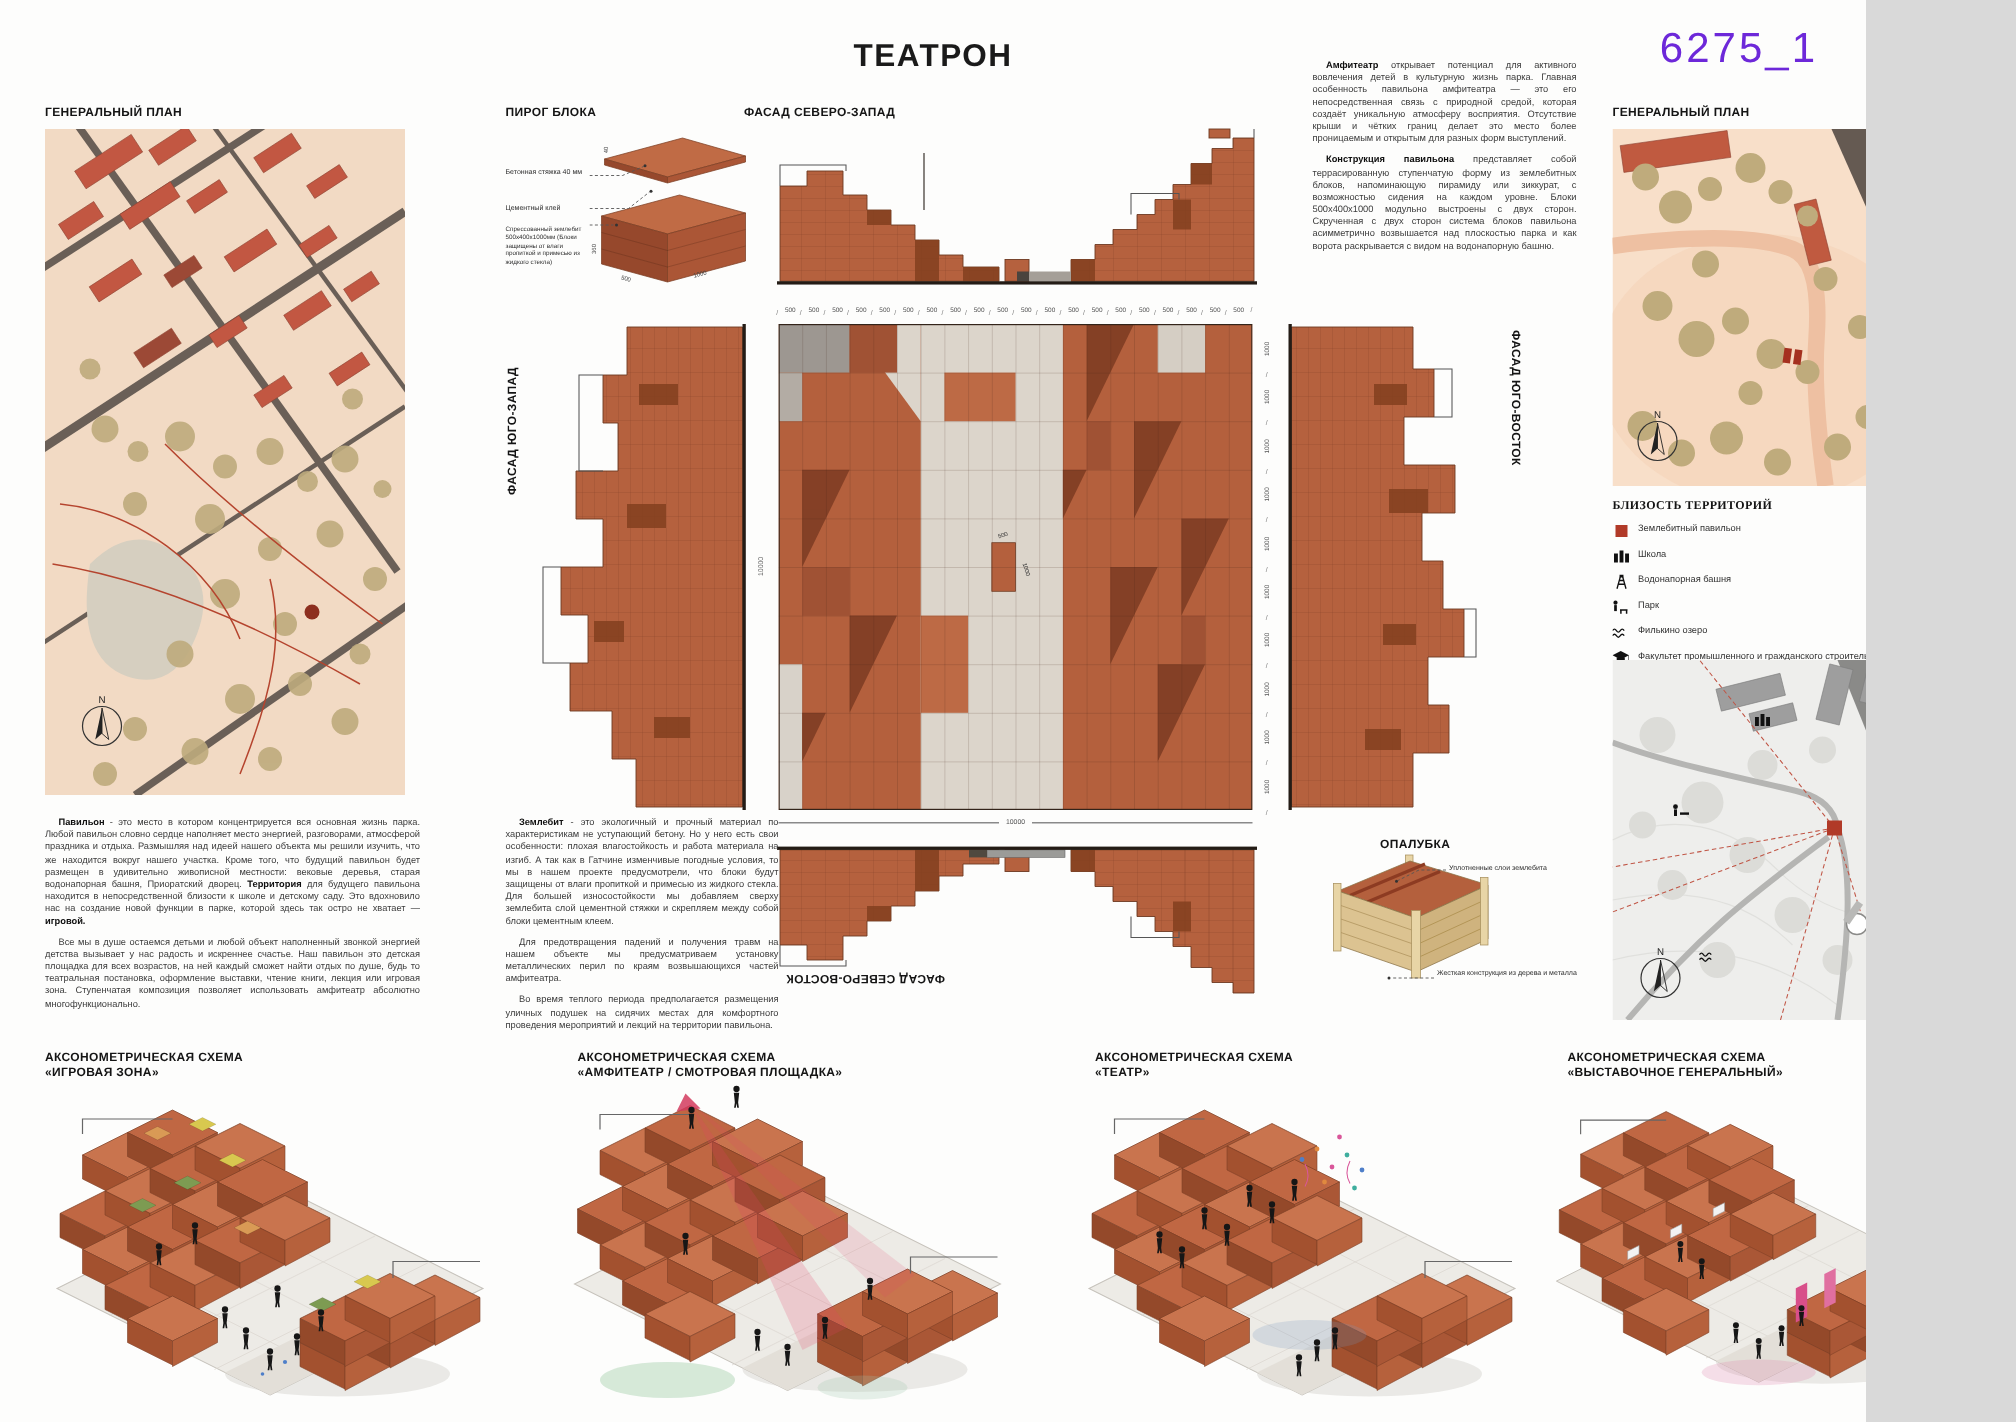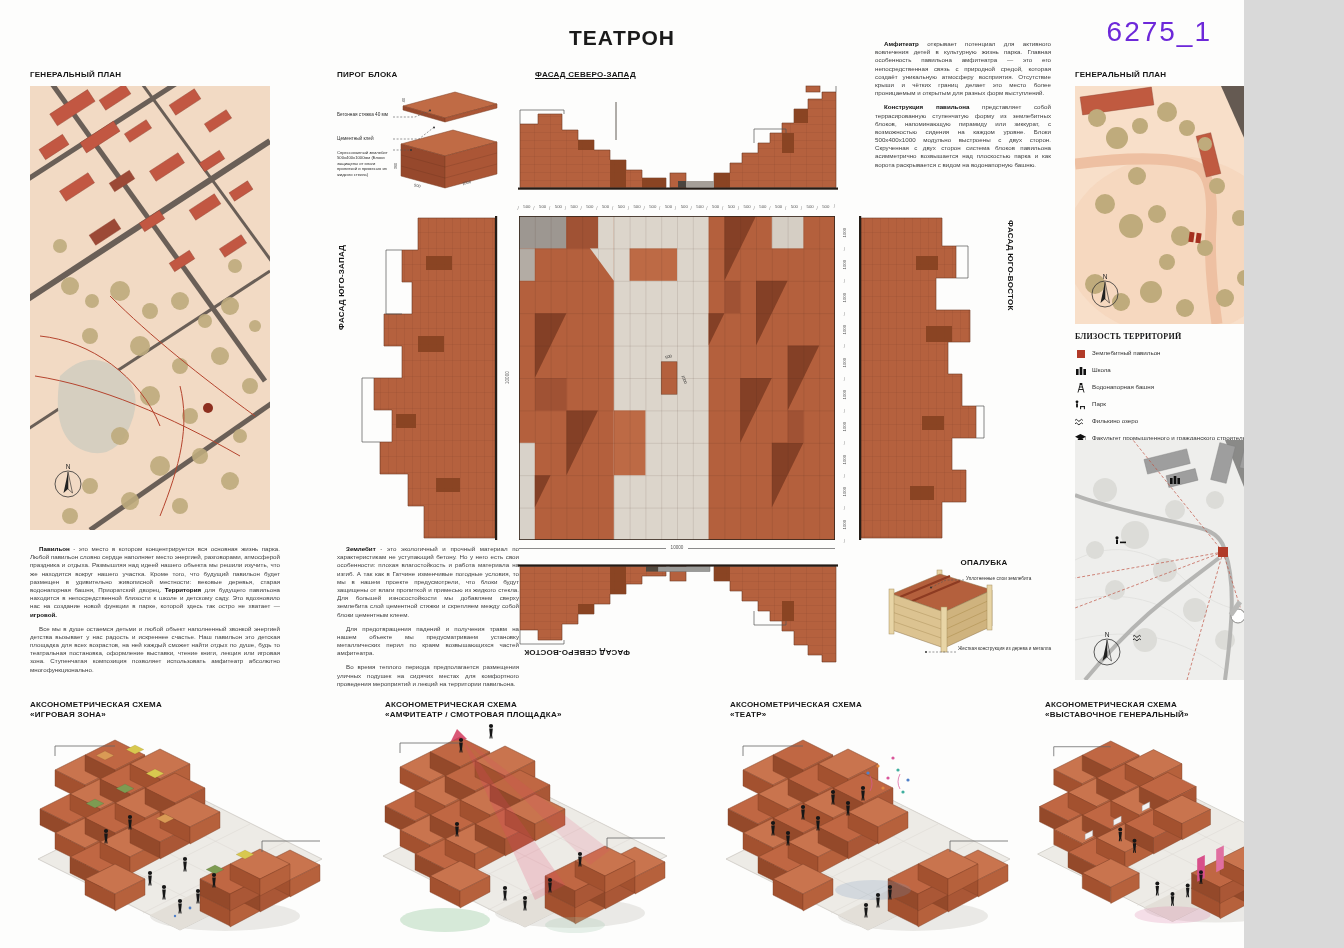--- a/index.html
+++ b/index.html
@@ -214,21 +214,21 @@
       <circle cx="41" cy="43.5" r="1" fill="#333"></circle>
       <circle cx="18" cy="66" r="1" fill="#333"></circle>
     <g font-size="4" fill="#444">
       <text transform="rotate(-90 12,16)" x="12" y="16" text-anchor="middle">40</text>
       <text transform="rotate(-90 4,82)" x="4" y="82" text-anchor="middle">360</text>
       <text transform="rotate(15 24,103)" x="24" y="103" text-anchor="middle">500</text>
       <text transform="rotate(-15 74,100)" x="74" y="100" text-anchor="middle">1000</text>
     </g>
   </svg>
 
-  <div class="abs h" style="left:535px;top:70px;text-decoration:underline;">ФАСАД СЕВЕРО-ЗАПАД</div>
+  <div class="abs h" style="left:496px;top:70px;">ФАСАД СЕВЕРО-ЗАПАД</div>
   <svg class="abs" style="left:518px;top:84px;" width="320" height="114" viewBox="0 0 320 114">
     <use href="#fnwL" fill="#b5613e" stroke="#6e3a22" stroke-width=".6"></use>
       <use href="#fnwL" fill="url(#bh)"></use>
     <use href="#fnwR" fill="#b5613e" stroke="#6e3a22" stroke-width=".6"></use>
       <use href="#fnwR" fill="url(#bh)"></use>
     <rect x="152" y="89" width="16" height="14.5" fill="#b5613e" stroke="#6e3a22" stroke-width=".6"></rect>
     <rect x="288" y="2" width="14" height="6" fill="#b5613e" stroke="#6e3a22" stroke-width=".6"></rect>
     <g fill="#83401f" opacity=".85">
       <rect x="92" y="76" width="16" height="27.5"></rect>
         <rect x="124" y="94" width="24" height="9.5"></rect>
@@ -377,21 +377,21 @@
     <p><b>Амфитеатр</b><span> открывает потенциал для активного вовлечения детей в культурную жизнь парка. Главная особенность павильона амфитеатра — это его непосредственная связь с природной средой, которая создаёт уникальную атмосферу восприятия. Отсутствие крыши и чётких границ делает это место более проницаемым и открытым для разных форм выступлений.</span></p>
     <p><b>Конструкция павильона</b><span> представляет собой террасированную ступенчатую форму из землебитных блоков, напоминающую пирамиду или зиккурат, с возможностью сидения на каждом уровне. Блоки 500х400х1000 модульно выстроены с двух сторон. Скрученная с двух сторон система блоков павильона асимметрично возвышается над плоскостью парка и как ворота раскрывается с видом на водонапорную башню.</span></p>
   </div>
 
   <div class="abs body" style="left:337px;top:545px;width:182px;">
     <p><b>Землебит</b><span> - это экологичный и прочный материал по характеристикам не уступающий бетону. Но у него есть свои особенности: плохая влагостойкость и работа материала на изгиб. А так как в Гатчине изменчивые погодные условия, то мы в нашем проекте предусмотрели, что блоки будут защищены от влаги пропиткой и примесью из жидкого стекла. Для большей износостойкости мы добавляем сверху землебита слой цементной стяжки и скрепляем между собой блоки цементным клеем.</span></p>
     <p>Для предотвращения падений и получения травм на нашем объекте мы предусматриваем установку металлических перил по краям возвышающихся частей амфитеатра.</p>
     <p>Во время теплого периода предполагается размещения уличных подушек на сидячих местах для комфортного проведения мероприятий и лекций на территории павильона.</p>
   </div>
 
-  <div class="abs h" style="left:920px;top:558px;width:128px;text-align:center;">ОПАЛУБКА</div>
+  <div class="abs h" style="left:920px;top:558px;width:128px;text-align:left;">ОПАЛУБКА</div>
   <svg class="abs" style="left:876px;top:556px;" width="176" height="118" viewBox="0 0 176 118">
     <rect x="61" y="14" width="5" height="40" fill="#e8d5a6" stroke="#a8905e" stroke-width=".5"></rect>
     <g stroke="#8a7146" stroke-width=".5">
       <polygon points="16,38 64,18 116,34 68,56" fill="#b4603d"></polygon>
       <path d="M24,41L74,20M34,46L84,25" stroke="#8d3b22" stroke-width="2.2" fill="none"></path>
       <polygon points="16,38 68,56 68,92 16,74" fill="#dcc391"></polygon>
       <path d="M16,47L68,65M16,56L68,74M16,65L68,83" stroke="#b69a64" stroke-width=".6" fill="none"></path>
       <polygon points="68,56 116,34 116,70 68,92" fill="#cfb37e"></polygon>
       <path d="M68,65L116,43M68,74L116,52M68,83L116,61" stroke="#b09252" stroke-width=".6" fill="none"></path>
     </g>

